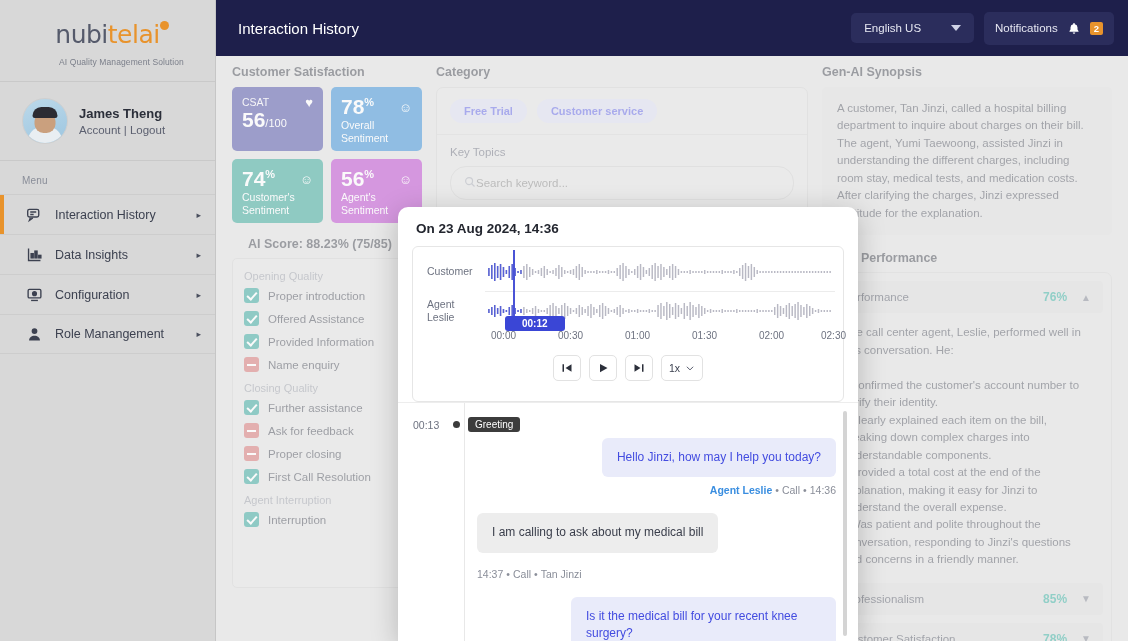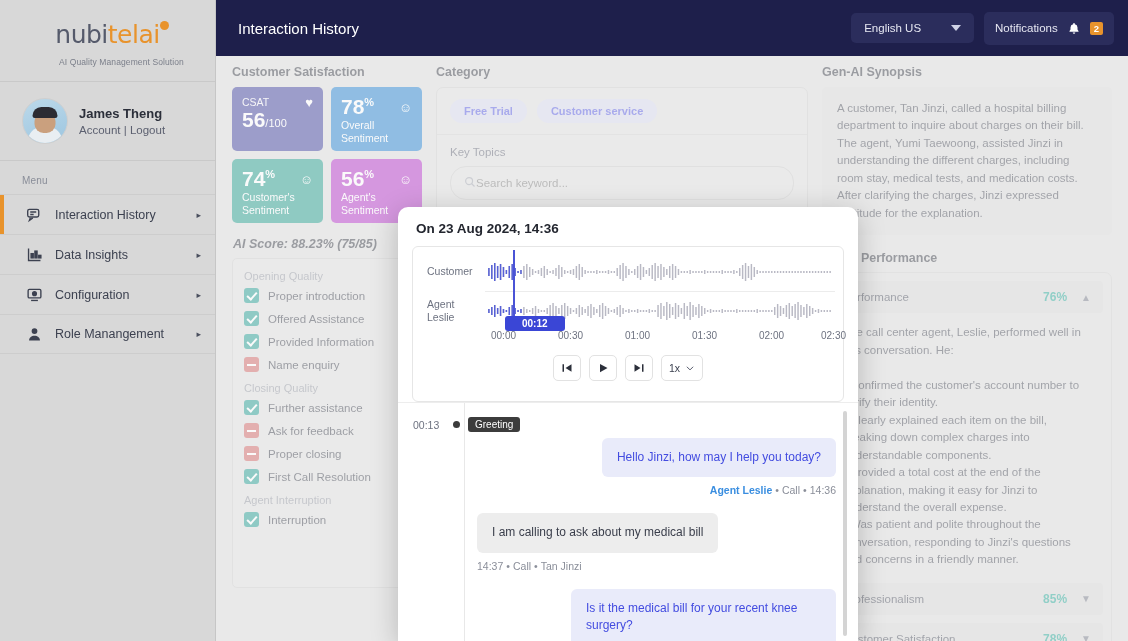--- a/index.html
+++ b/index.html
@@ -85,21 +85,21 @@
   .kpi-top { display: flex; align-items: flex-start; justify-content: space-between; }
   .kpi-tag { font-size: 10.5px; opacity: .95; }
   .kpi-ico { font-size: 13px; line-height: 1; }
   .kpi-big { font-size: 21px; font-weight: bold; line-height: 1.05; }
   .kpi-sup { font-size: 11px; font-weight: bold; vertical-align: super; }
   .kpi-den { font-size: 11px; font-weight: normal; }
   .kpi-sub { font-size: 10.5px; line-height: 1.25; margin-top: 1px; }
   .kpi-row2 { display: flex; align-items: center; justify-content: space-between; }
 
   
-  .aiscore-title { font-size: 12.5px; font-weight: bold; color: #2b2f3a; margin: 14px 1px 7px; font-style: italic; }
+  .aiscore-title { font-size: 12.5px; font-weight: bold; color: #2b2f3a; margin: 14px 16px 7px; }
   .aiscore-box { background: #dcdcdc; border: 1px solid #c8c8c8; border-radius: 5px;
                  padding: 9px 11px; height: 330px; position: relative; overflow: hidden; }
   .grp { font-size: 11px; color: #8a8e99; margin: 2px 0 6px; }
   .grp.mt { margin-top: 10px; }
   .chk-row { display: flex; align-items: center; gap: 9px; margin-bottom: 8px; }
   .chk { width: 15px; height: 15px; border-radius: 3px; flex: none; position: relative; }
   .chk.ok { background: #13958a; }
   .chk.no { background: #cc5a5a; }
   .chk.ok::after { content: ""; position: absolute; left: 4.5px; top: 2px; width: 4px; height: 8px;
                    border: solid #fff; border-width: 0 2px 2px 0; transform: rotate(42deg); }
@@ -169,21 +169,21 @@
   .chat { position: relative; height: 255px; overflow: hidden; padding: 14px 0 0; }
   .chat-line { position: absolute; left: 66px; top: 0; bottom: 0; width: 1px; background: #e8e8e8; }
   .chat-scroll { position: absolute; right: 11px; top: 8px; width: 4px; height: 225px;
                  background: #d4d4d4; border-radius: 2px; }
   .ev { display: flex; align-items: center; gap: 8px; margin-bottom: 6px; padding-left: 15px; }
   .ev-time { font-size: 10.5px; color: #6d7280; width: 32px; flex: none; }
   .ev-dot { width: 7px; height: 7px; border-radius: 50%; background: #3c3c3c; flex: none; }
   .ev-tag { background: #3c3c3c; color: #fff; font-size: 10px; border-radius: 3px; padding: 2px 7px; }
   .msg { margin: 0 22px 0 79px; }
   .msg.right { display: flex; flex-direction: column; align-items: flex-end; }
-  .msg.left { display: flex; flex-direction: column; align-items: flex-start; }
+  .msg.left { display: flex; flex-direction: column; align-items: flex-start; gap: 8px; }
   .bub { border-radius: 6px; padding: 11px 15px; font-size: 12px; line-height: 1.45; max-width: 265px; }
   .bub.agent { background: #e9ebfa; color: #434ce0; }
   .bub.cust { background: #ededed; color: #3a3e4b; }
   .meta { font-size: 10.5px; color: #8a8e99; margin-top: 7px; }
   .meta .who-a { color: #3a8ee0; font-weight: bold; }
   .meta .who-c { color: #8a8e99; }
   .meta .sep { padding: 0 3px; }
   .gap { height: 17px; }
 </style>
 </head>

